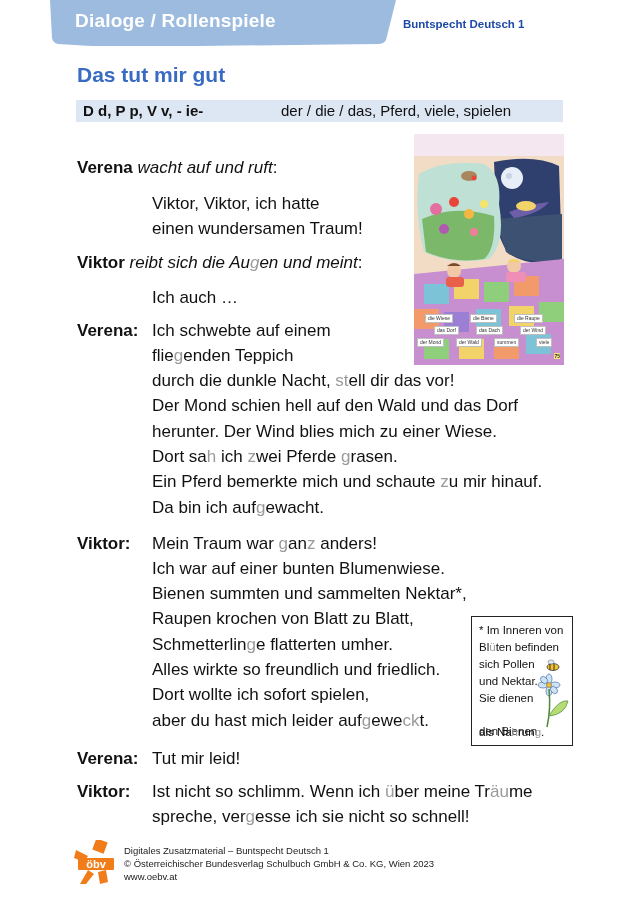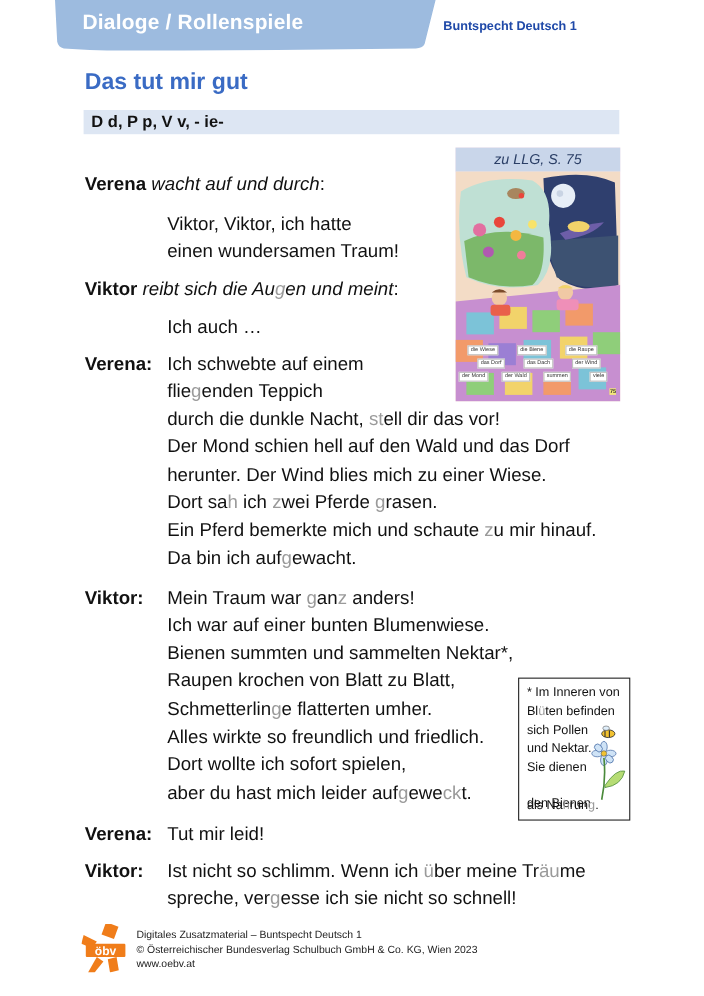--- a/index.html
+++ b/index.html
@@ -43,24 +43,24 @@
     <path d="M2,0 L348,0 L338,40 Q336,44 330,44 L60,47 L10,44 Q5,43 4,38 Z" fill="#9dbbdf"></path>
   </svg>
 </div>
 <div class="header-title">Dialoge / Rollenspiele</div>
 <div class="series-label">Buntspecht Deutsch 1</div>
 
 <div class="page-title">Das tut mir gut</div>
 
 <div class="focus-bar">
   <span class="focus-letters">D d, P p, V v, - ie-</span>
+  <span class="focus-words">der / die / das, Pferd, viele, spielen</span>
 </div>
 
 <div class="illustration">
-  <div class="illus-header">zu LLG, S. 75</div>
   <svg width="150" height="231" viewBox="0 0 150 231" style="position:absolute;left:0;top:0;">
     <rect x="0" y="22" width="150" height="209" fill="#f3dcc6"></rect>
 
     <path d="M80,28 Q120,20 145,32 L148,125 Q120,135 95,120 Q80,100 82,70 Z" fill="#2f3f6e"></path>
     <circle cx="98" cy="44" r="11" fill="#e7eef7"></circle>
     <circle cx="95" cy="42" r="3" fill="#c9d4e4"></circle>
 
     <path d="M82,85 L148,80 L148,125 Q115,132 92,118 Z" fill="#3d5272"></path>
 
     <path d="M95,78 Q115,70 135,68 Q125,80 100,84 Z" fill="#6d5ea8"></path>
@@ -108,21 +108,21 @@
   <span class="word-chip" style="left:106px;top:192px;">der Wind</span>
   <span class="word-chip" style="left:3px;top:204px;">der Mond</span>
   <span class="word-chip" style="left:42px;top:204px;">der Wald</span>
   <span class="word-chip" style="left:80px;top:204px;">summen</span>
   <span class="word-chip" style="left:122px;top:204px;">viele</span>
   <span class="illus-pagenum">75</span>
 </div>
 
 <div class="line" style="left:77px;top:158px;">
   <span class="speaker">Verena</span>
-  <span class="stage">wacht auf und durch</span><span>:</span>
+  <span class="stage">wacht auf und ruft</span><span>:</span>
 </div>
 <div class="line" style="left:152px;top:194px;">Viktor, Viktor, ich hatte</div>
 <div class="line" style="left:152px;top:219px;">einen wundersamen Traum!</div>
 
 <div class="line" style="left:77px;top:253px;">
   <span class="speaker">Viktor</span>
   <span class="stage"><span>reibt sich die Au</span><span class="g">g</span><span>en und meint</span></span><span>:</span>
 </div>
 <div class="line" style="left:152px;top:288px;text-align:center;">Ich auch …</div>
 

